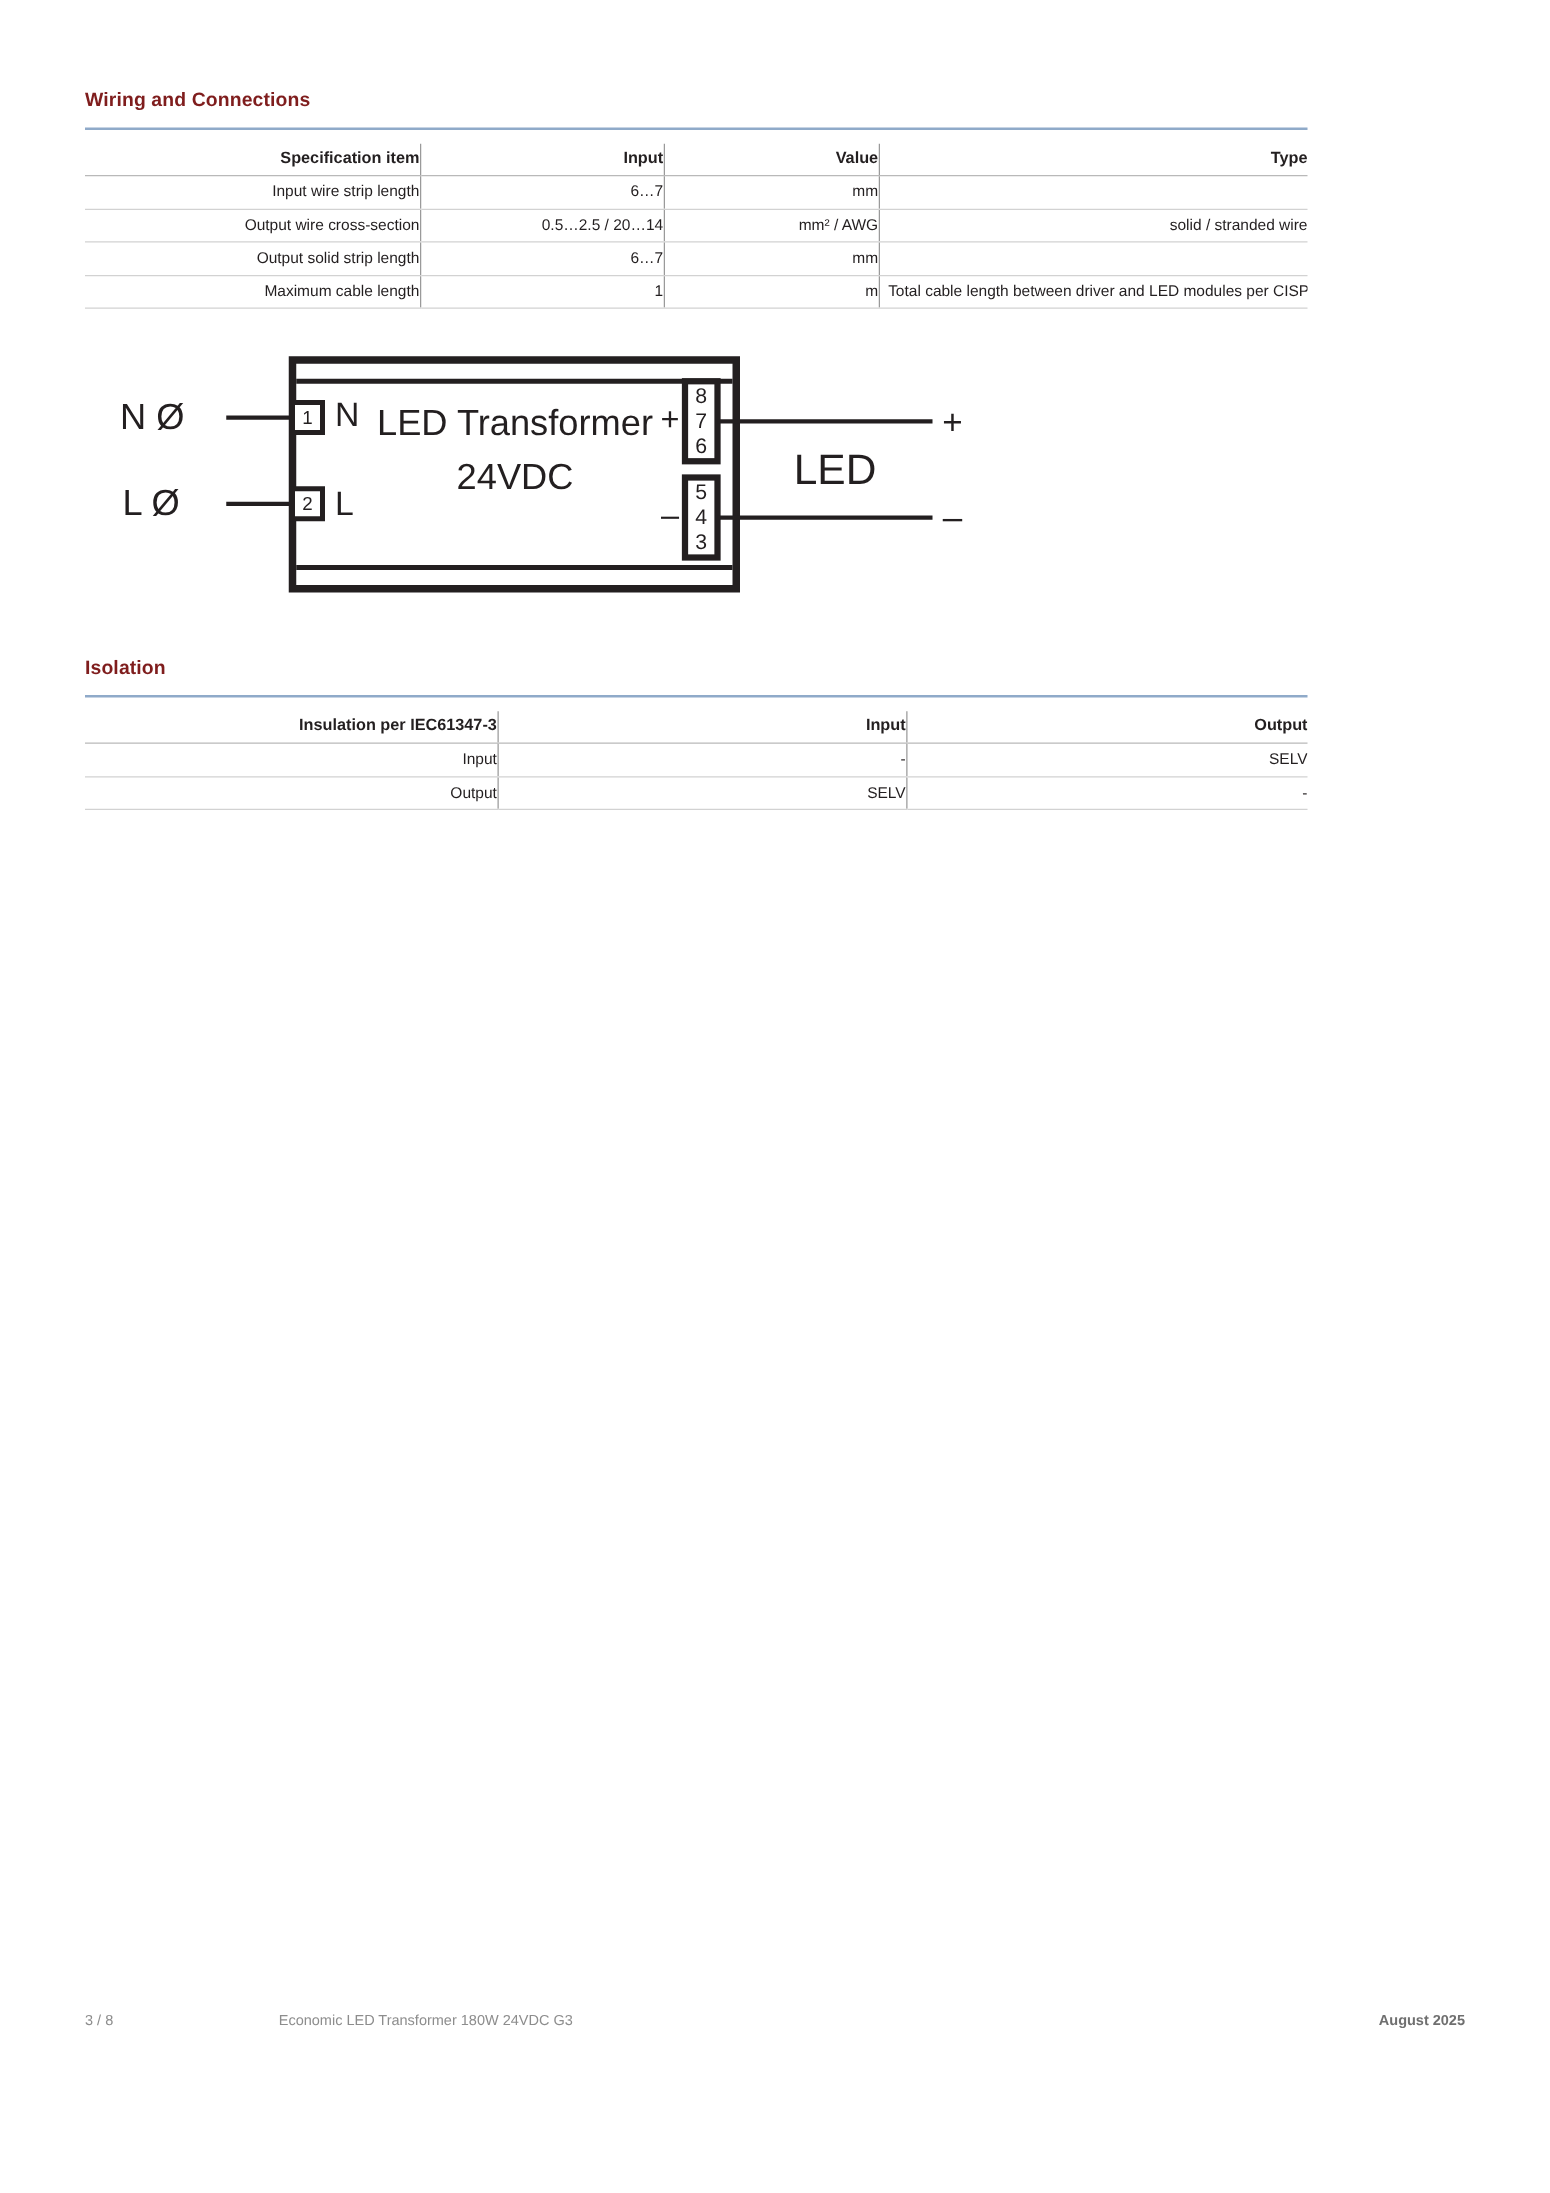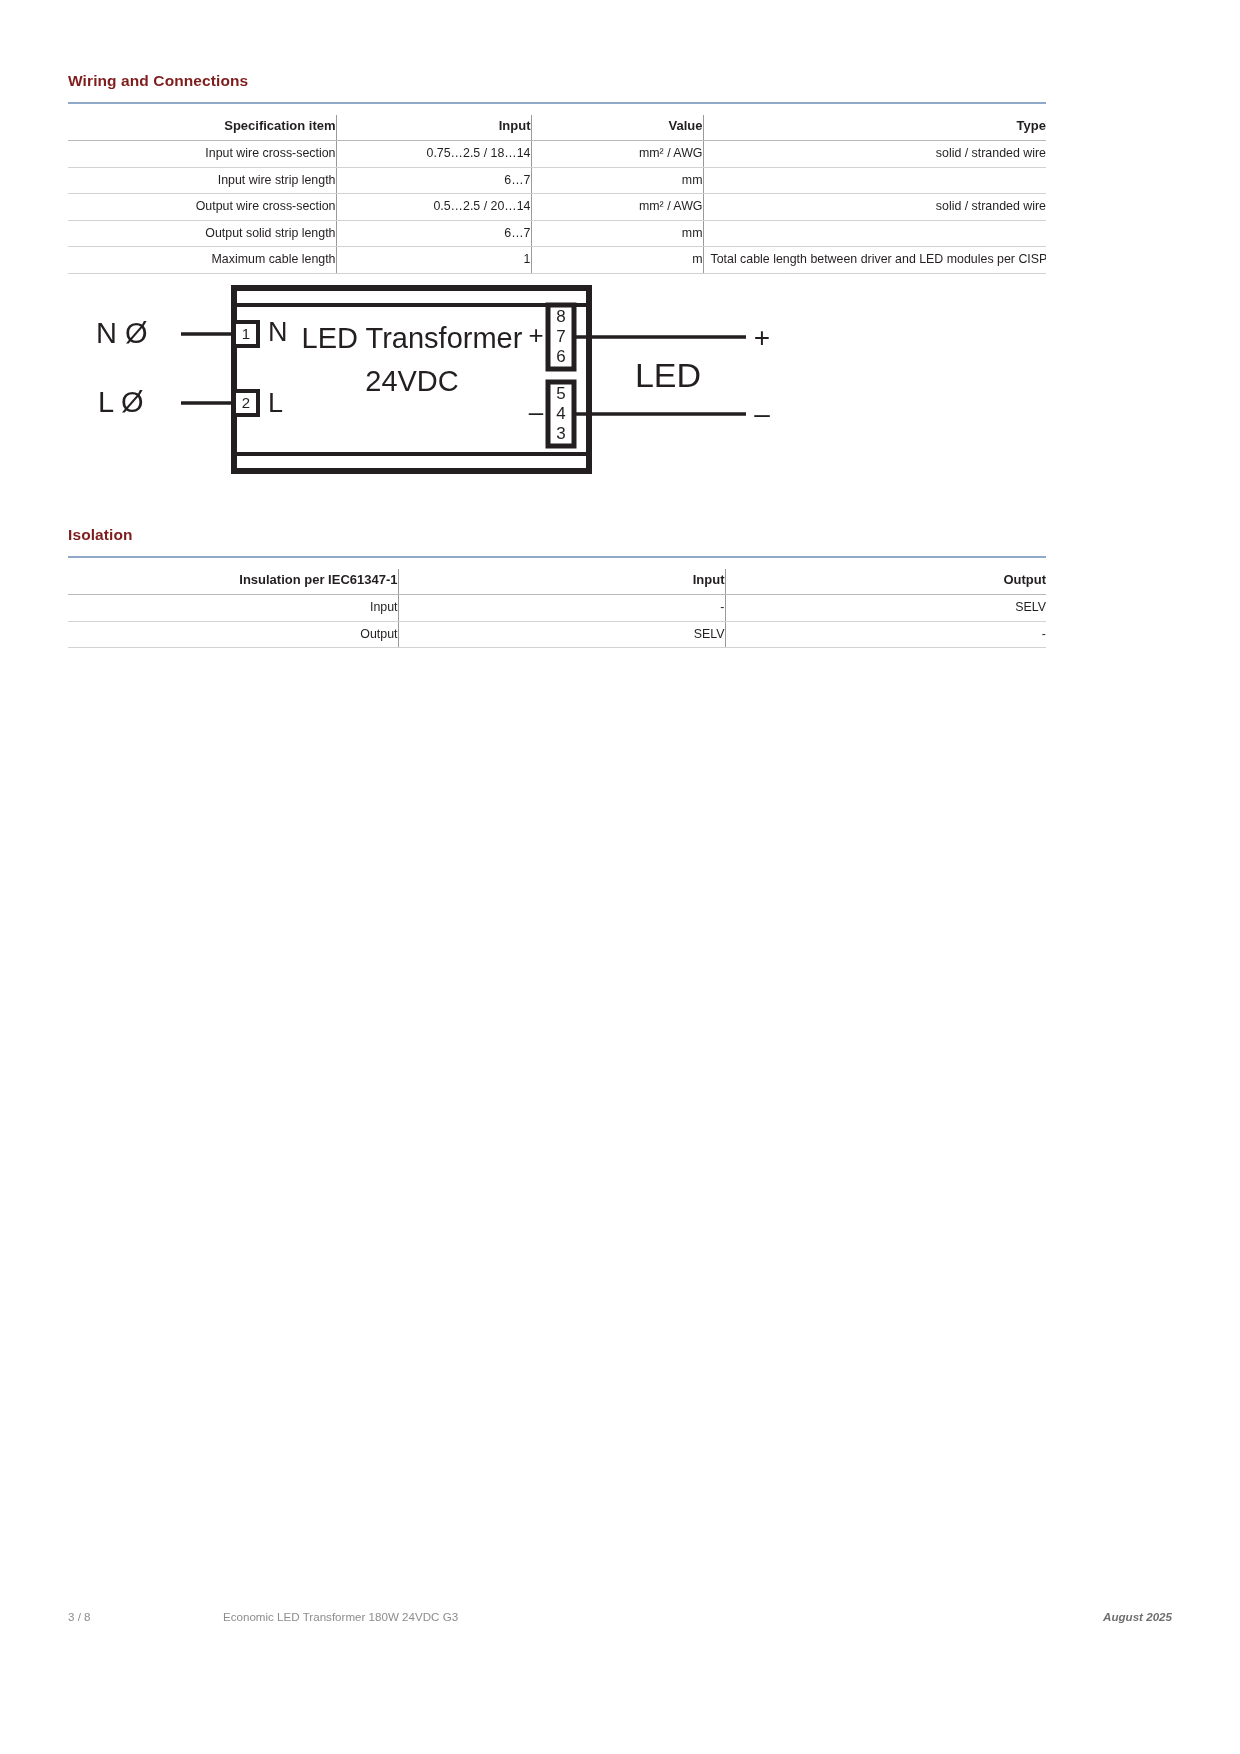--- a/index.html
+++ b/index.html
@@ -118,21 +118,20 @@
     position: absolute;
     left: 155px;
     top: 0;
   }
   .footer .doc-date {
     position: absolute;
     right: 0;
     top: 0;
     color: #6f6f6f;
     font-weight: bold;
-    font-style: italic;
   }
 </style>
 </head>
 <body>
 
 <div class="page">
 
   <div class="section" style="top:72px;">
     <h2 class="section-title">Wiring and Connections</h2>
     <div class="section-rule"></div>
@@ -147,26 +146,20 @@
       <thead>
         <tr>
           <th>Specification item</th>
           <th>Input</th>
           <th>Value</th>
           <th>Type</th>
         </tr>
       </thead>
       <tbody>
         <tr>
-          <td>Input wire cross-section</td>
-          <td>0.75…2.5 / 18…14</td>
-          <td>mm² / AWG</td>
-          <td>solid / stranded wire</td>
-        </tr>
-        <tr>
           <td>Input wire strip length</td>
           <td>6…7</td>
           <td>mm</td>
           <td></td>
         </tr>
         <tr>
           <td>Output wire cross-section</td>
           <td>0.5…2.5 / 20…14</td>
           <td>mm² / AWG</td>
           <td>solid / stranded wire</td>
@@ -253,21 +246,21 @@
     <div class="section-rule"></div>
 
     <table class="spec isolation-table">
       <colgroup>
           <col class="c1">
           <col class="c2">
           <col class="c3">
         </colgroup>
       <thead>
         <tr>
-          <th>Insulation per IEC61347-1</th>
+          <th>Insulation per IEC61347-3</th>
           <th>Input</th>
           <th>Output</th>
         </tr>
       </thead>
       <tbody>
         <tr>
           <td>Input</td>
           <td>-</td>
           <td>SELV</td>
         </tr>

